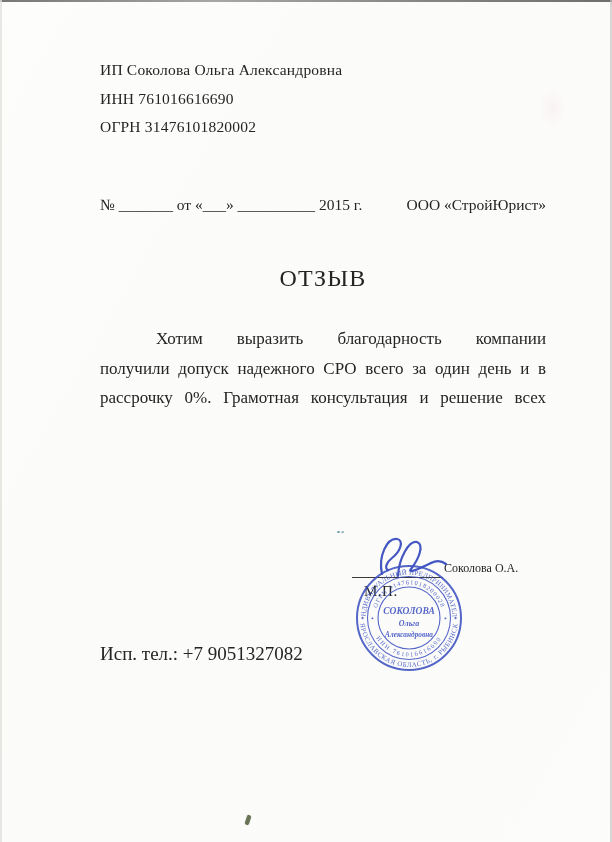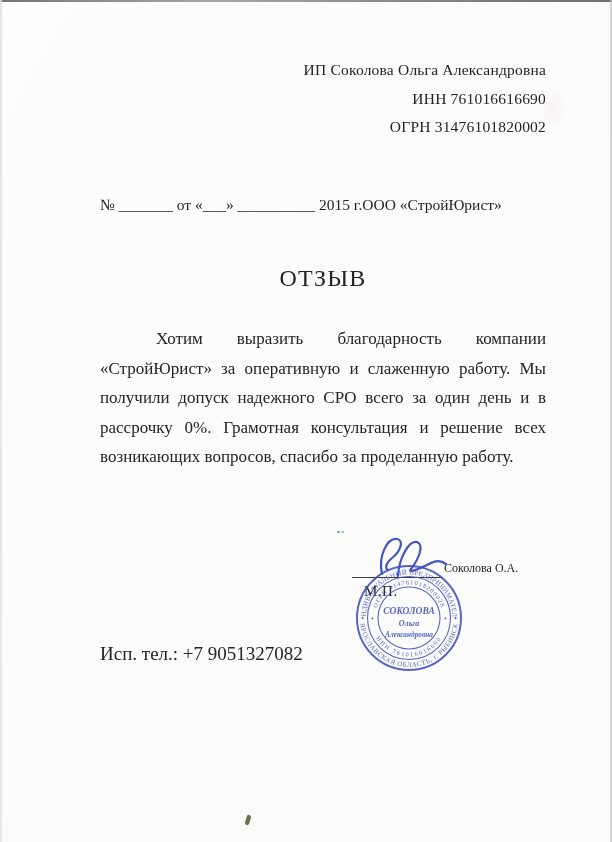--- a/index.html
+++ b/index.html
@@ -10,24 +10,24 @@
     overflow:hidden;
     font-family:"Liberation Serif", serif;
     color:#242424;
   }
   
   .edge-top{position:absolute;top:0;left:0;right:0;height:2px;
     background:linear-gradient(90deg,#4a4a4a,#8a8a8a 35%,#5d5d5d 70%,#3f3f3f);opacity:.75;}
   .edge-right{position:absolute;top:0;right:0;width:2px;height:100%;background:#c2c2c2;opacity:.65;}
   .edge-left{position:absolute;top:0;left:0;width:2px;height:100%;background:#e3e1dc;opacity:.8;}
 
-  .header{position:absolute;left:100px;top:56px;width:446px;text-align:right;
+  .header{position:absolute;left:100px;top:56px;width:446px;text-align:left;
     font-size:15.5px;line-height:28.5px;letter-spacing:.2px;}
   .refline{position:absolute;left:100px;top:196px;width:446px;display:flex;
-    justify-content:flex-start;font-size:15.5px;}
+    justify-content:space-between;font-size:15.5px;}
   .title{position:absolute;left:100px;top:265px;width:446px;text-align:center;
     font-size:24px;letter-spacing:1.2px;}
   .body-text{position:absolute;left:100px;top:324px;width:446px;
     font-size:17px;line-height:29.6px;}
   .body-text .line{text-align:justify;text-align-last:justify;}
   .body-text .line.first{padding-left:56px;}
   .body-text .line.last{text-align-last:left;}
   .closing{position:absolute;left:100px;top:511px;font-size:15.5px;line-height:25.4px;}
   .sig-underline{position:absolute;left:352px;top:563px;width:91px;height:14px;
     border-bottom:1.3px solid #3a3a3a;}
@@ -63,24 +63,22 @@
 
   <div class="refline">
     <span>№ _______ от «___» __________ 2015 г.</span>
     <span>ООО «СтройЮрист»</span>
   </div>
 
   <div class="title">ОТЗЫВ</div>
 
   <div class="body-text">
     <div class="line first">Хотим выразить благодарность компании</div>
-    <div class="line">«СтройЮрист» за оперативную и слаженную работу.  Мы</div>
     <div class="line">получили допуск надежного СРО всего за один день и в</div>
     <div class="line">рассрочку 0%. Грамотная консультация и решение всех</div>
-    <div class="line last">возникающих вопросов, спасибо за проделанную работу.</div>
   </div>
 
 
   <div class="speck-blue"></div>
 
   <div class="sig-underline"></div>
   <div class="sig-name">Соколова О.А.</div>
   <div class="mp">М.П.</div>
 
   <svg class="signature-svg" viewBox="0 0 90 52" xmlns="http://www.w3.org/2000/svg">

